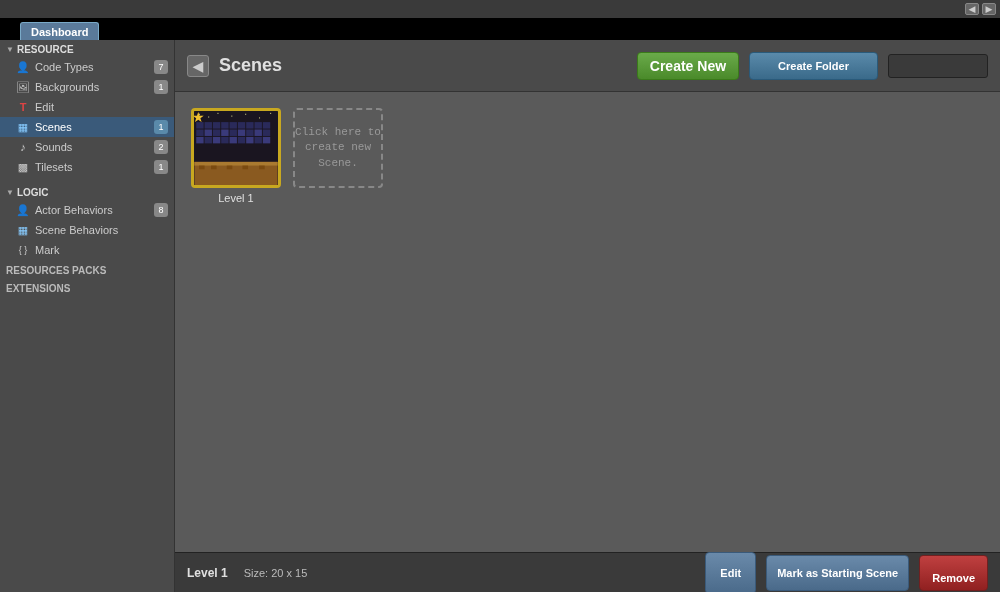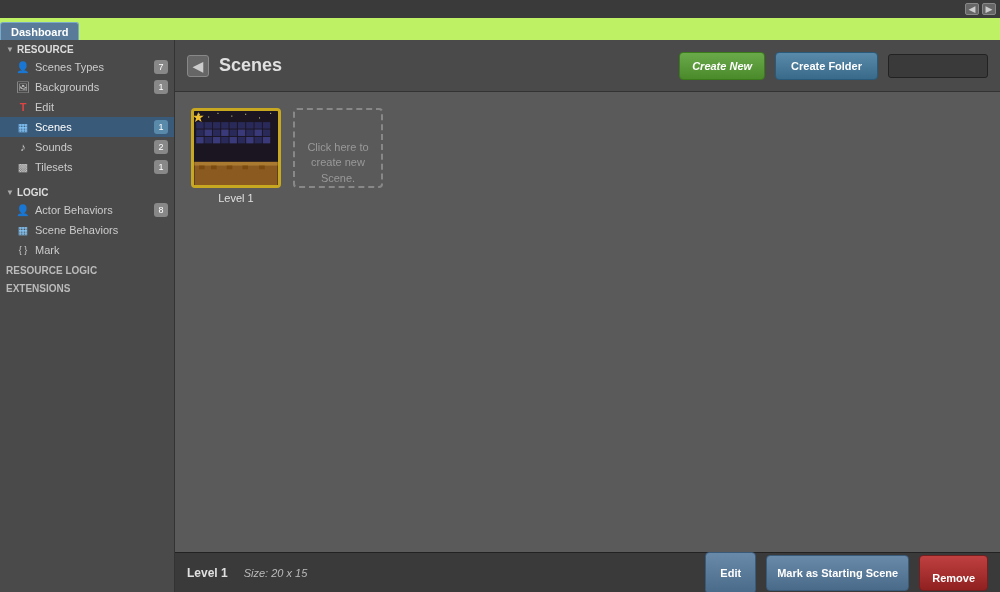--- a/index.html
+++ b/index.html
@@ -38,24 +38,24 @@
       color: #ccc;
       display: flex;
       align-items: center;
       justify-content: center;
       cursor: pointer;
     }
 
     
     .tab-bar {
       height: 22px;
-      background: #bef264;
+      background: #000000;
       display: flex;
       align-items: flex-end;
-      padding-left: 0;
+      padding-left: 20px;
       flex-shrink: 0;
     }
     .dashboard-tab {
       background: #5a7a9a;
       color: #fff;
       font-size: 11px;
       font-weight: bold;
       padding: 2px 10px;
       border-top-left-radius: 3px;
       border-top-right-radius: 3px;
@@ -181,35 +181,34 @@
       font-size: 18px;
       font-weight: bold;
       color: #e0e0e0;
       flex: 1;
     }
     .btn-create-new {
       background: linear-gradient(to bottom, #6aaa4a, #4a8a2a);
       border: 1px solid #3a7a1a;
       border-radius: 4px;
       color: #fff;
-      font-size: 11px;
+      font-size: 14px;
       font-weight: bold;
       padding: 5px 12px;
       cursor: pointer;
       height: 28px;
-      font-style: italic;
     }
     .btn-create-folder {
       background: linear-gradient(to bottom, #5a8aaa, #3a6a8a);
       border: 1px solid #2a5a7a;
       border-radius: 4px;
       color: #fff;
       font-size: 11px;
       font-weight: bold;
-      padding: 5px 15px;
+      padding: 5px 28px;
       cursor: pointer;
       height: 28px;
     }
     .search-box {
       background: #3a3a3a;
       border: 1px solid #222;
       border-radius: 3px;
       height: 24px;
       width: 100px;
       padding: 0 6px;
@@ -258,24 +257,25 @@
       font-size: 11px;
     }
 
     
     .new-scene-placeholder {
       width: 90px;
       height: 80px;
       border: 2px dashed #888;
       border-radius: 4px;
       display: flex;
-      align-items: flex-end;
+      align-items: center;
       justify-content: center;
       cursor: pointer;
       text-align: center;
+      font-family: Liberation Mono, monospace;
     }
     .new-scene-placeholder span {
       color: #999;
       font-size: 11px;
       line-height: 1.4;
     }
 
     
     .status-bar {
       height: 40px;
@@ -295,21 +295,20 @@
     }
     .status-info {
       color: #aaa;
       font-size: 11px;
       flex: 1;
       display: flex;
       flex-direction: column;
     }
     .status-info .size-info {
       color: #bbb;
-      font-style: italic;
     }
     .status-info .behaviors-info {
       color: #aaa;
     }
     .btn-edit {
       background: linear-gradient(to bottom, #6a8aaa, #4a6a8a);
       border: 1px solid #3a5a7a;
       border-radius: 4px;
       color: #fff;
       font-size: 11px;
@@ -365,21 +364,21 @@
 
   <div class="sidebar">
 
     <div class="section-header">
       <span class="arrow">▼</span>
       <span>RESOURCE</span>
     </div>
 
     <div class="sidebar-item">
       <span class="item-icon">👤</span>
-      <span>Scenes Types</span>
+      <span>Code Types</span>
       <span class="badge">7</span>
     </div>
 
     <div class="sidebar-item">
       <span class="item-icon">🖼</span>
       <span>Backgrounds</span>
       <span class="badge">1</span>
     </div>
 
     <div class="sidebar-item">
@@ -419,21 +418,21 @@
     <div class="sidebar-item">
       <span class="item-icon" style="color:#8cf;">▦</span>
       <span>Scene Behaviors</span>
     </div>
 
     <div class="sidebar-item">
       <span class="item-icon" style="font-size:9px;">{ }</span>
       <span>Mark</span>
     </div>
 
-    <div class="section-label">RESOURCE LOGIC</div>
+    <div class="section-label">RESOURCES PACKS</div>
     <div class="section-label">EXTENSIONS</div>
 
   </div>
 
   <div class="content-area">
 
     <div class="content-header">
       <div class="back-btn">
         <span>◀</span>
       </div>

